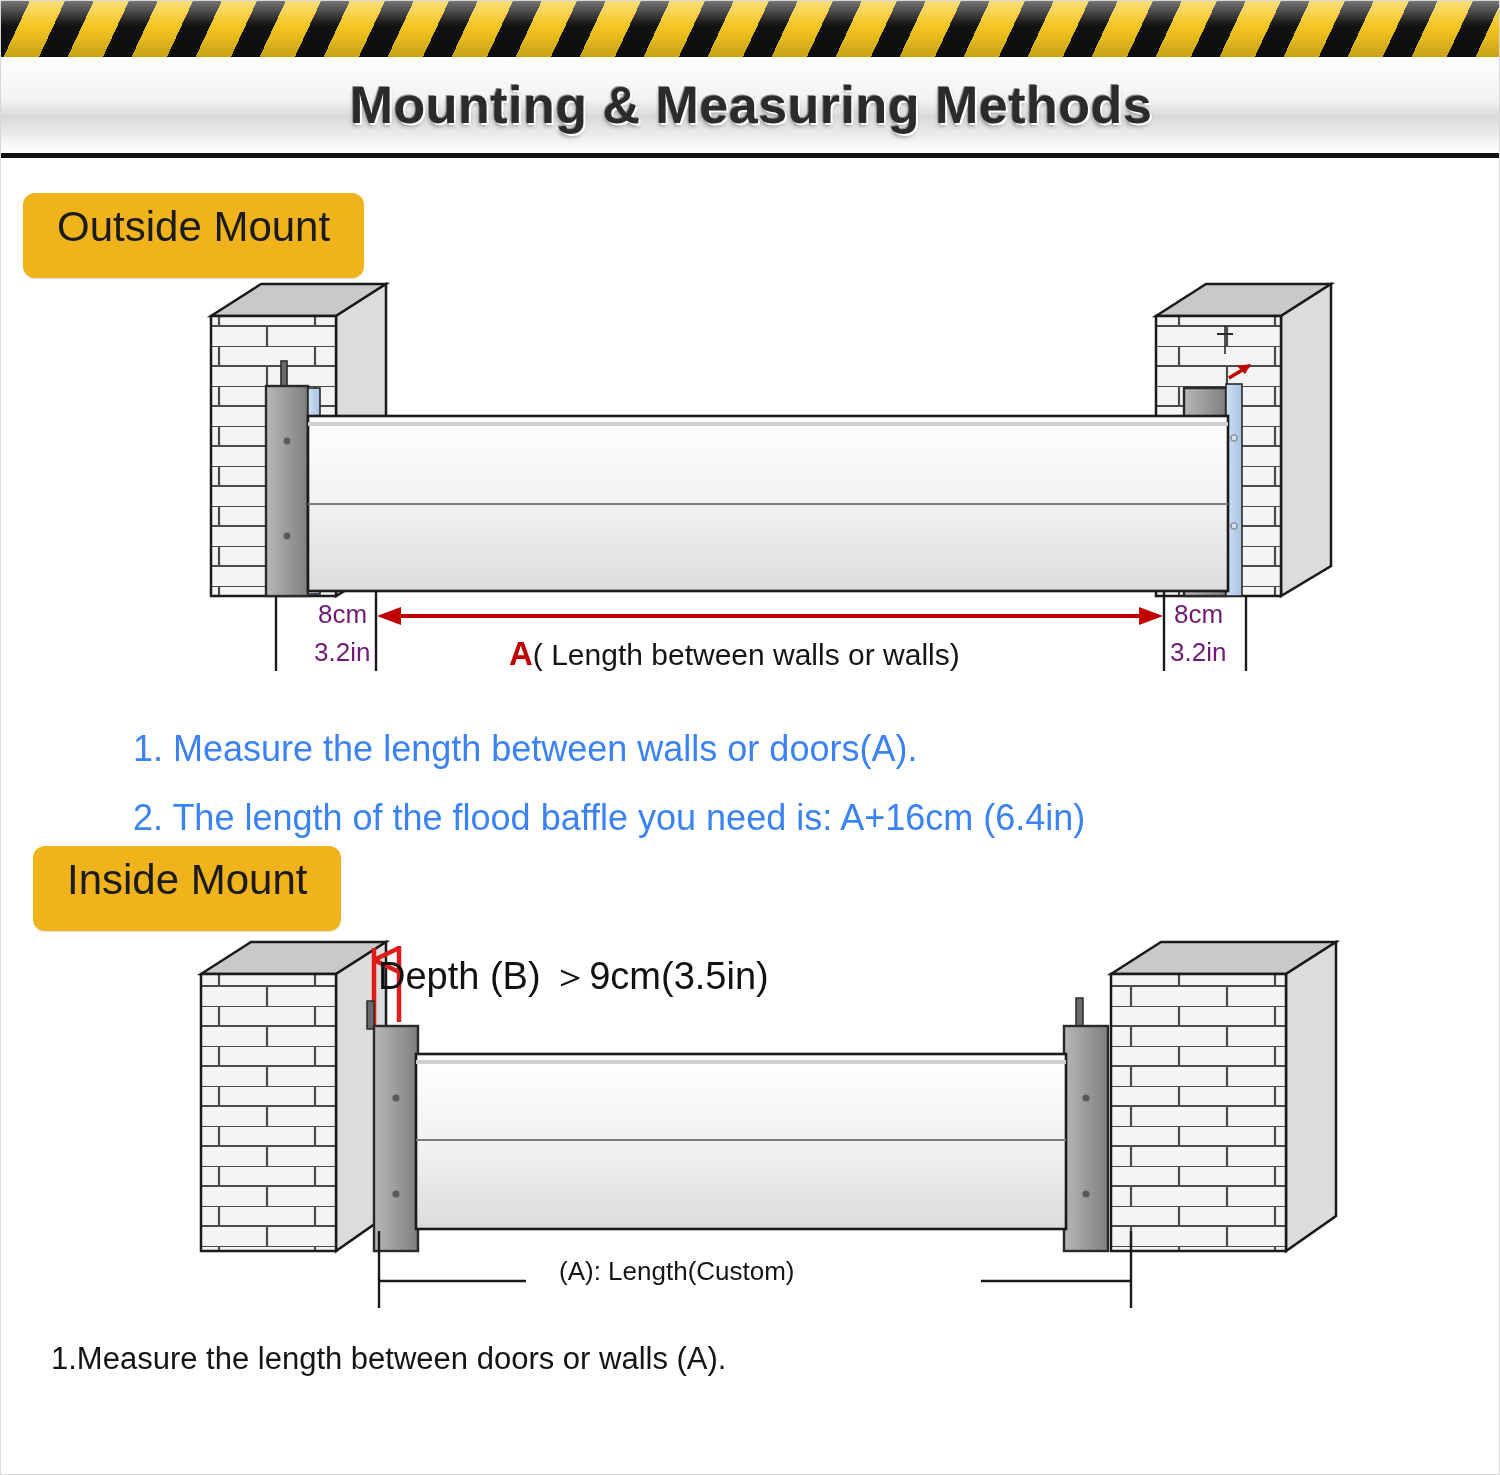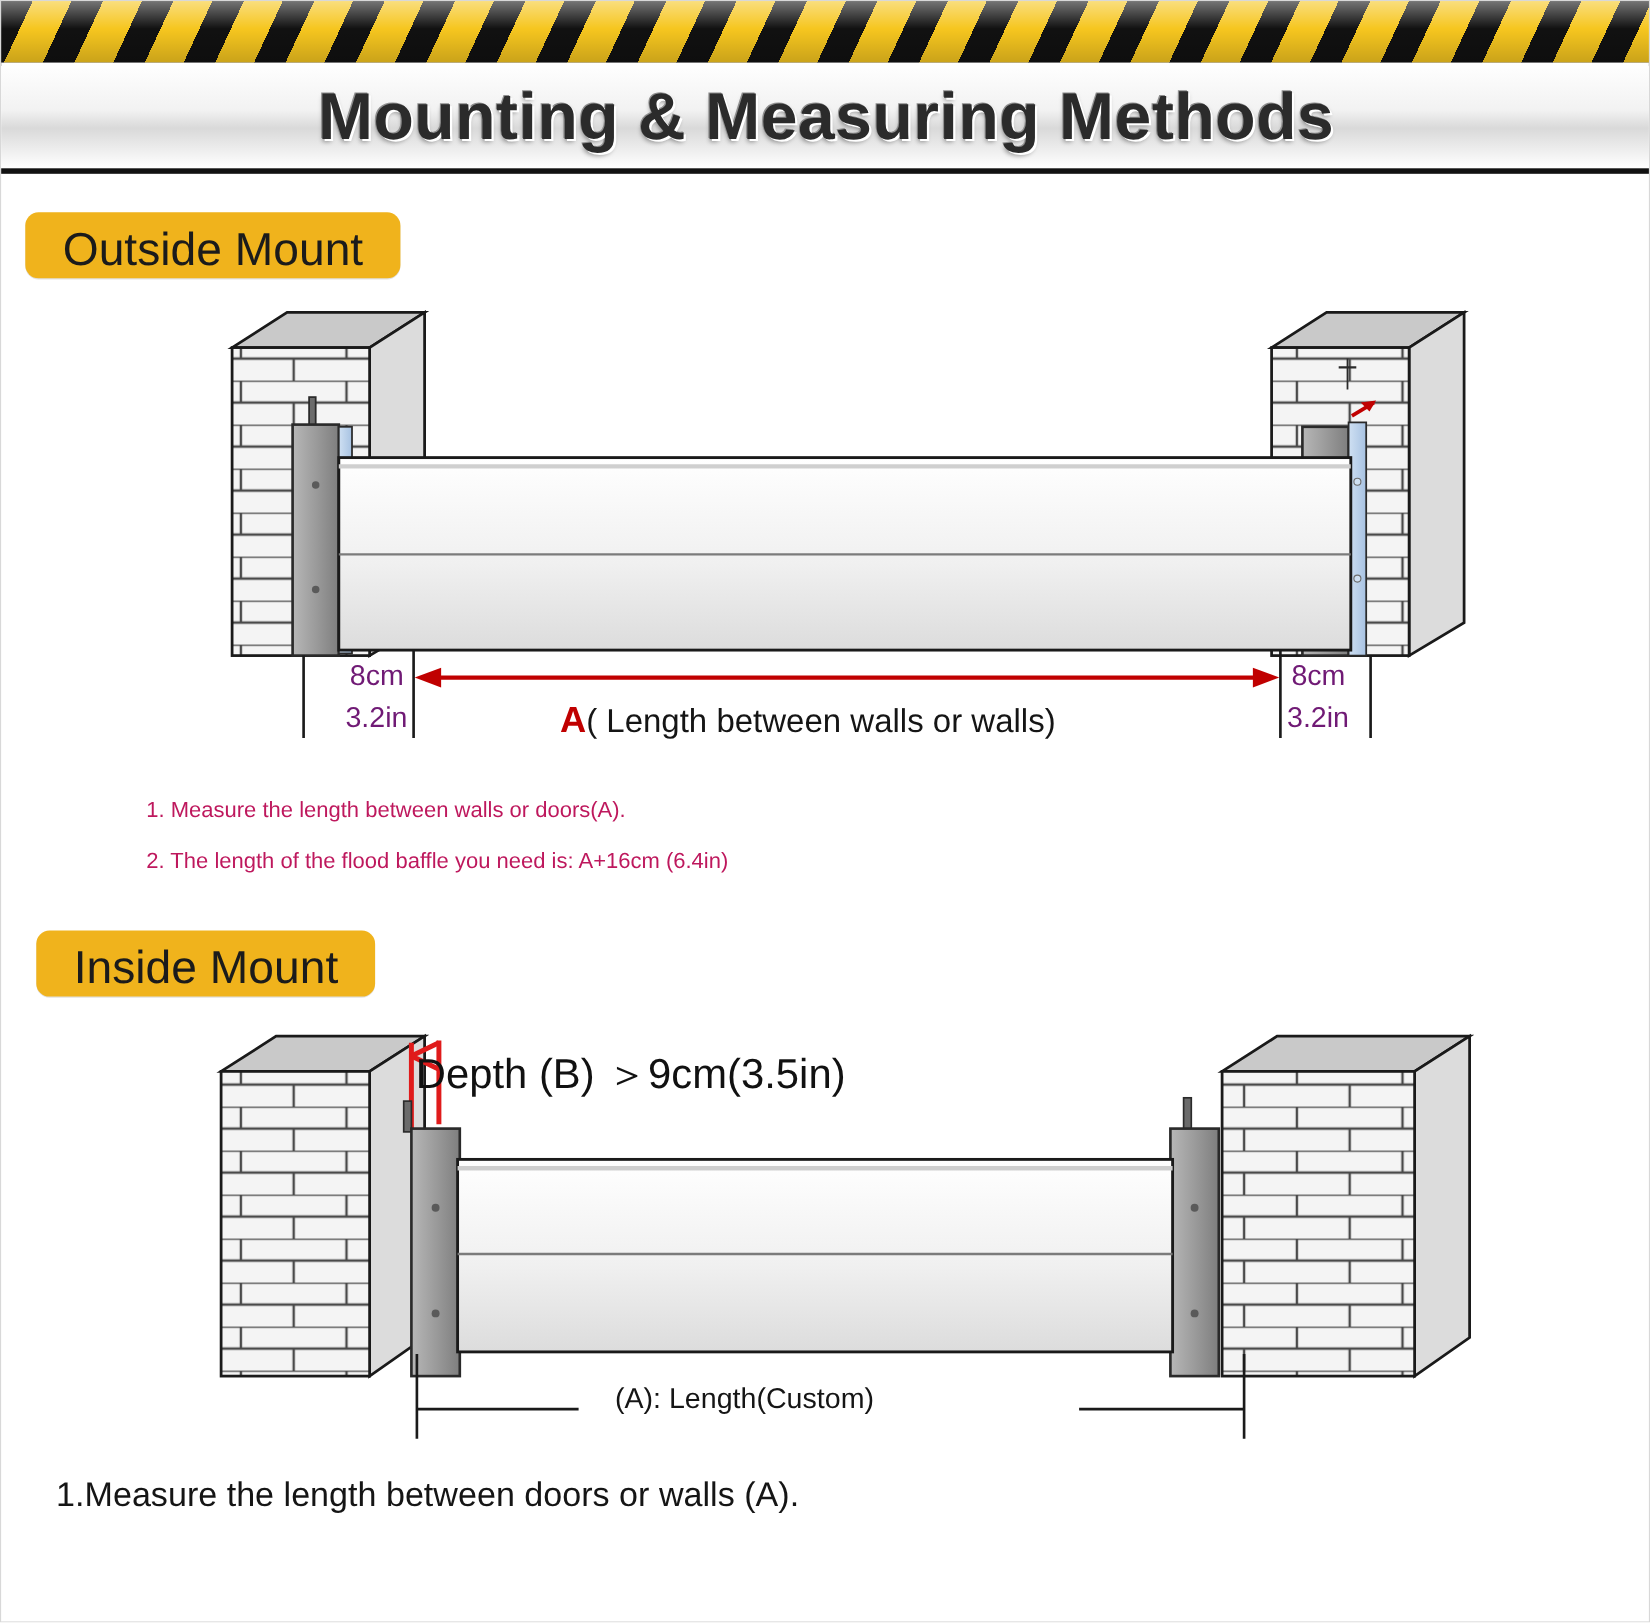--- a/index.html
+++ b/index.html
@@ -51,60 +51,60 @@
     left: 0; top: 56px;
     width: 1500px;
     height: 96px;
     background: linear-gradient(to bottom, #ffffff 0%, #f2f2f2 45%, #d9d9d9 62%, #ffffff 100%);
     border-bottom: 5px solid #111;
     display: flex;
     align-items: center;
     justify-content: center;
   }
   .title-text {
-    font-size: 60px;
+    font-size: 52px;
     font-weight: bold;
     letter-spacing: .5px;
     color: #2b2b2b;
     text-shadow:
       2px 2px 0 #ffffff,
       -1px -1px 0 #8e8e8e,
       0 3px 4px rgba(0,0,0,.35);
   }
 
   
   .pill {
     position: absolute;
     background: #f0b31c;
     color: #1b1b1b;
     font-size: 42px;
-    padding: 10px 34px 2px 34px;
+    padding: 10px 34px 27px 34px;
     border-radius: 12px;
     font-weight: normal;
     white-space: nowrap;
     box-shadow: 0 1px 0 rgba(0,0,0,.12);
   }
   #pill-outside { left: 22px; top: 192px; }
   #pill-inside  { left: 32px; top: 845px; }
 
   
   .diagram {
     position: absolute;
   }
   .note {
     position: absolute;
     font-size: 30px;
     color: #151515;
     white-space: nowrap;
   }
   .note-block {
     position: absolute;
-    font-size: 20px;
+    font-size: 36px;
     line-height: 1.42;
-    color: #be185d;
+    color: #3b82f6;
   }
   .dim-label {
     position: absolute;
     font-size: 26px;
     color: #701a75;
     white-space: nowrap;
     margin-left: 32px;
   }
 
   .callout-a {

